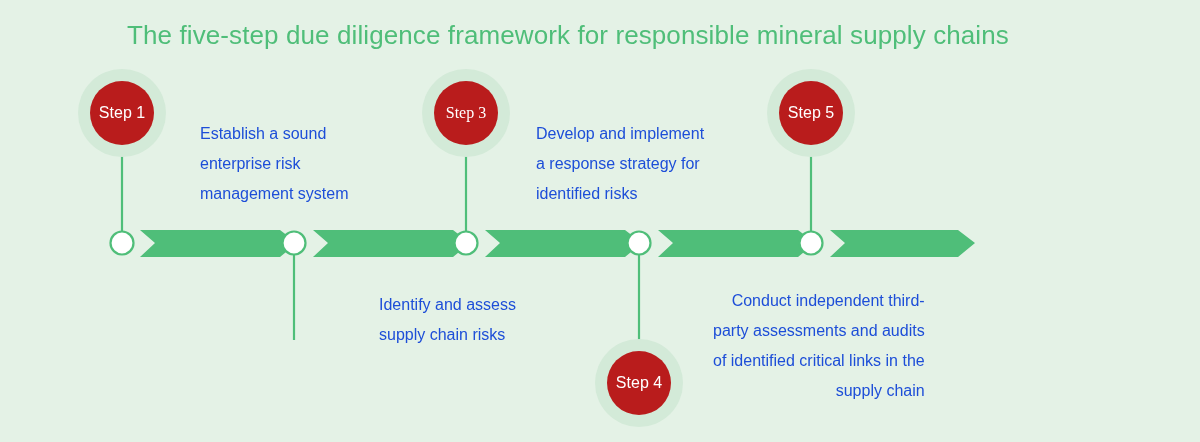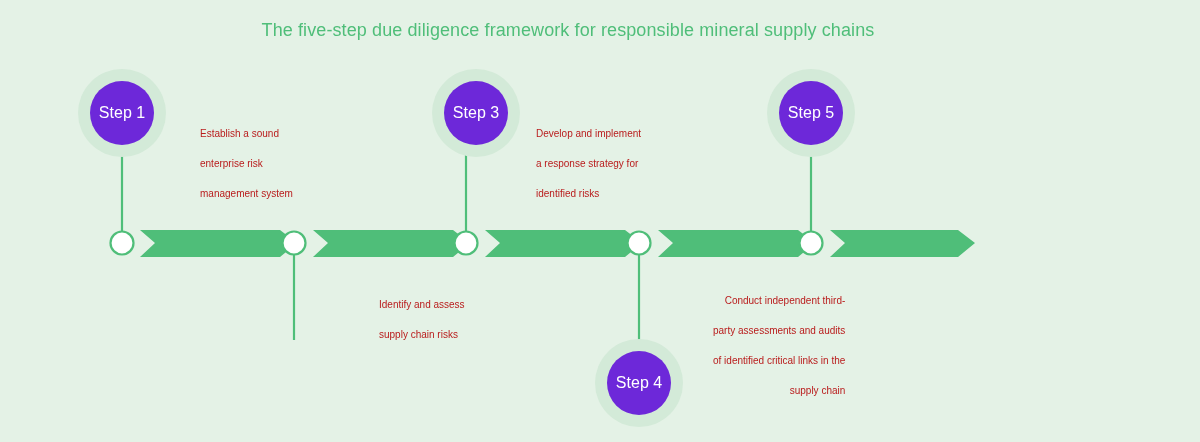--- a/index.html
+++ b/index.html
@@ -19,21 +19,21 @@
     height: 442px;
   }
 
   
   .title {
     position: absolute;
     left: 0;
     top: 20px;
     width: 1136px;
     text-align: center;
-    font-size: 18px;
+    font-size: 26px;
     color: #4fbe79;
     letter-spacing: .1px;
     white-space: nowrap;
   }
 
   
   .axis {
     position: absolute;
     left: 0;
     top: 0;
@@ -50,38 +50,38 @@
     border-radius: 50%;
     background: #d3ead8;
     display: flex;
     align-items: center;
     justify-content: center;
   }
   .step-node .disc {
     width: 64px;
     height: 64px;
     border-radius: 50%;
-    background: #6d28d9;
+    background: #b91c1c;
     display: flex;
     align-items: center;
     justify-content: center;
   }
   .step-node .disc span {
     color: #ffffff;
     font-size: 16px;
     line-height: 1;
     white-space: nowrap;
   }
 
   
   .desc {
     position: absolute;
-    font-size: 10px;
+    font-size: 16px;
     line-height: 30px;
-    color: #b91c1c;
+    color: #1d4ed8;
   }
   .desc div { white-space: nowrap; }
 </style>
 </head>
 <body>
 
 <div id="infographic">
 
   <div class="title">The five-step due diligence framework for responsible mineral supply chains</div>
 
@@ -106,21 +106,21 @@
     <circle cx="811" cy="243" r="11.5" fill="#ffffff" stroke="#4fbe79" stroke-width="2.2"></circle>
   </svg>
 
   <div class="step-node" style="left:78px; top:69px;">
     <div class="disc">
       <span>Step 1</span>
     </div>
   </div>
 
 
-  <div class="step-node" style="left:432px; top:69px;">
+  <div class="step-node" style="left:422px; top:69px;font-family:Liberation Serif, serif;">
     <div class="disc">
       <span>Step 3</span>
     </div>
   </div>
 
   <div class="step-node" style="left:595px; top:339px;">
     <div class="disc">
       <span>Step 4</span>
     </div>
   </div>

